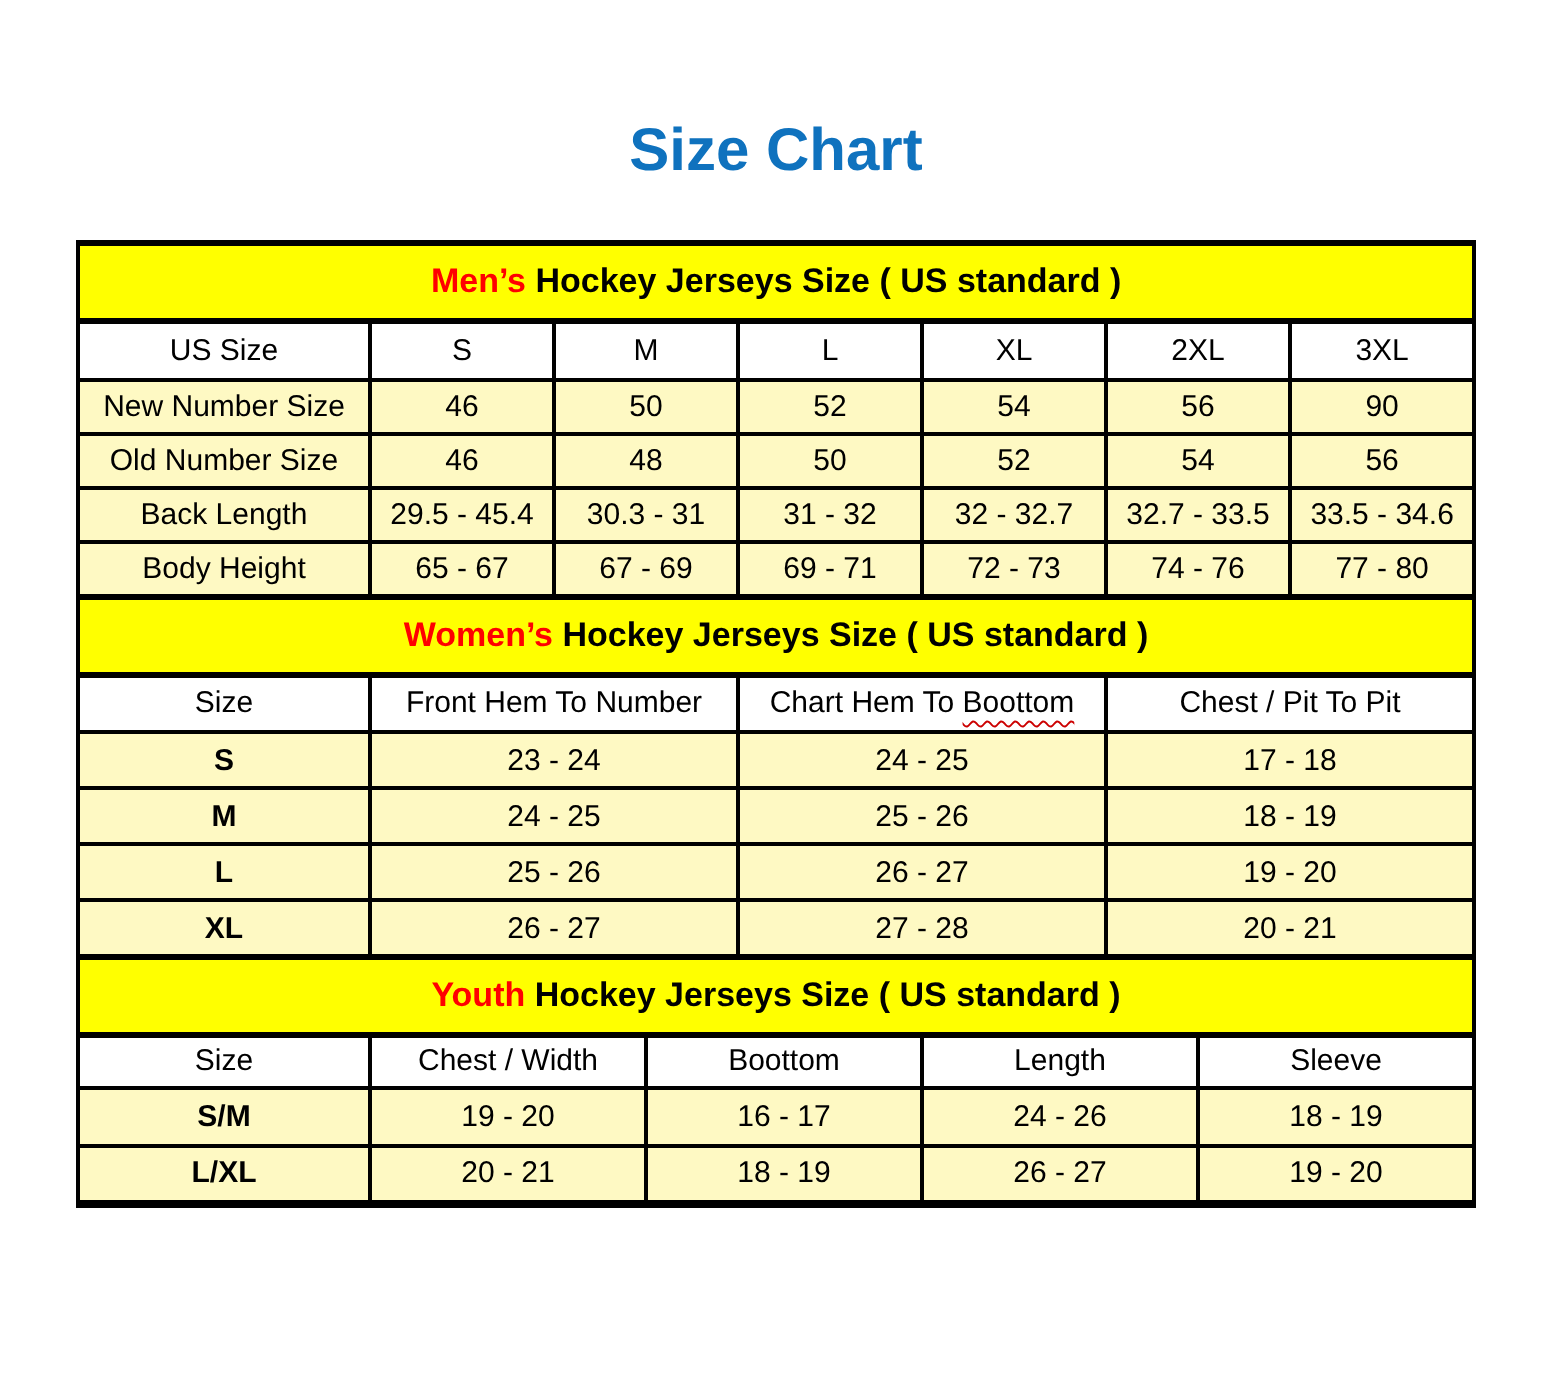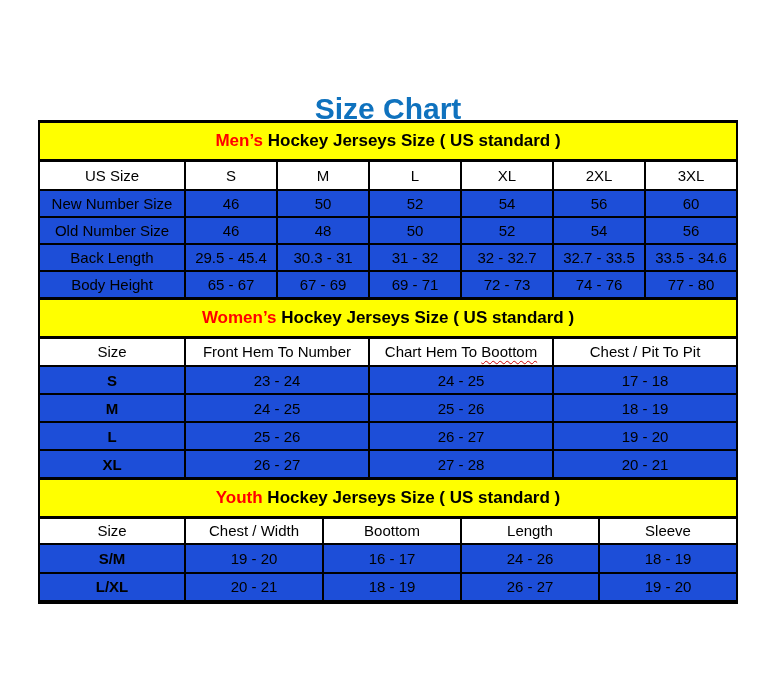--- a/index.html
+++ b/index.html
@@ -11,38 +11,38 @@
     color: #000000;
     overflow: hidden;
   }
   .page {
     width: 776px;
     height: 692px;
     background: #ffffff;
     position: relative;
   }
   .page-title {
-    padding-top: 92px;
+    padding-top: 59px;
     text-align: center;
     font-size: 30px;
     font-weight: bold;
     color: #0F72BE;
     letter-spacing: 0px;
   }
   .chart-wrap {
     position: absolute;
     left: 38px;
     top: 120px;
     width: 698px;
   }
   table.size-table {
     border-collapse: collapse;
     table-layout: fixed;
     width: 698px;
-    background: #1d4ed8;
+    background: #fef9c3;
   }
   table.size-table + table.size-table { margin-top: -2px; }
   table.size-table th,
   table.size-table td {
     border: 2px solid #000000;
     text-align: center;
     vertical-align: middle;
     font-size: 15px;
     padding: 0 2px;
     overflow: hidden;
@@ -110,21 +110,21 @@
           <th>2XL</th>
           <th>3XL</th>
         </tr>
         <tr class="data-row">
           <td class="row-label">New Number Size</td>
           <td>46</td>
           <td>50</td>
           <td>52</td>
           <td>54</td>
           <td>56</td>
-          <td>60</td>
+          <td>90</td>
         </tr>
         <tr class="data-row">
           <td class="row-label">Old Number Size</td>
           <td>46</td>
           <td>48</td>
           <td>50</td>
           <td>52</td>
           <td>54</td>
           <td>56</td>
         </tr>

